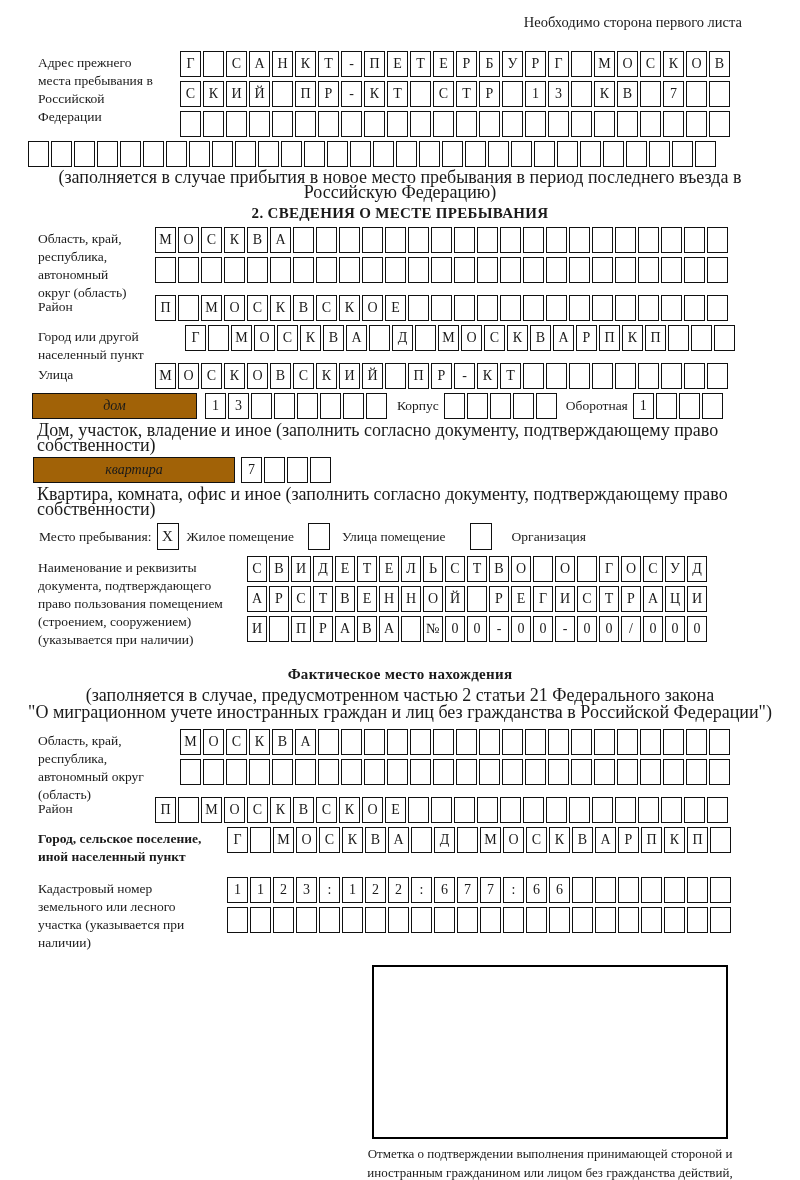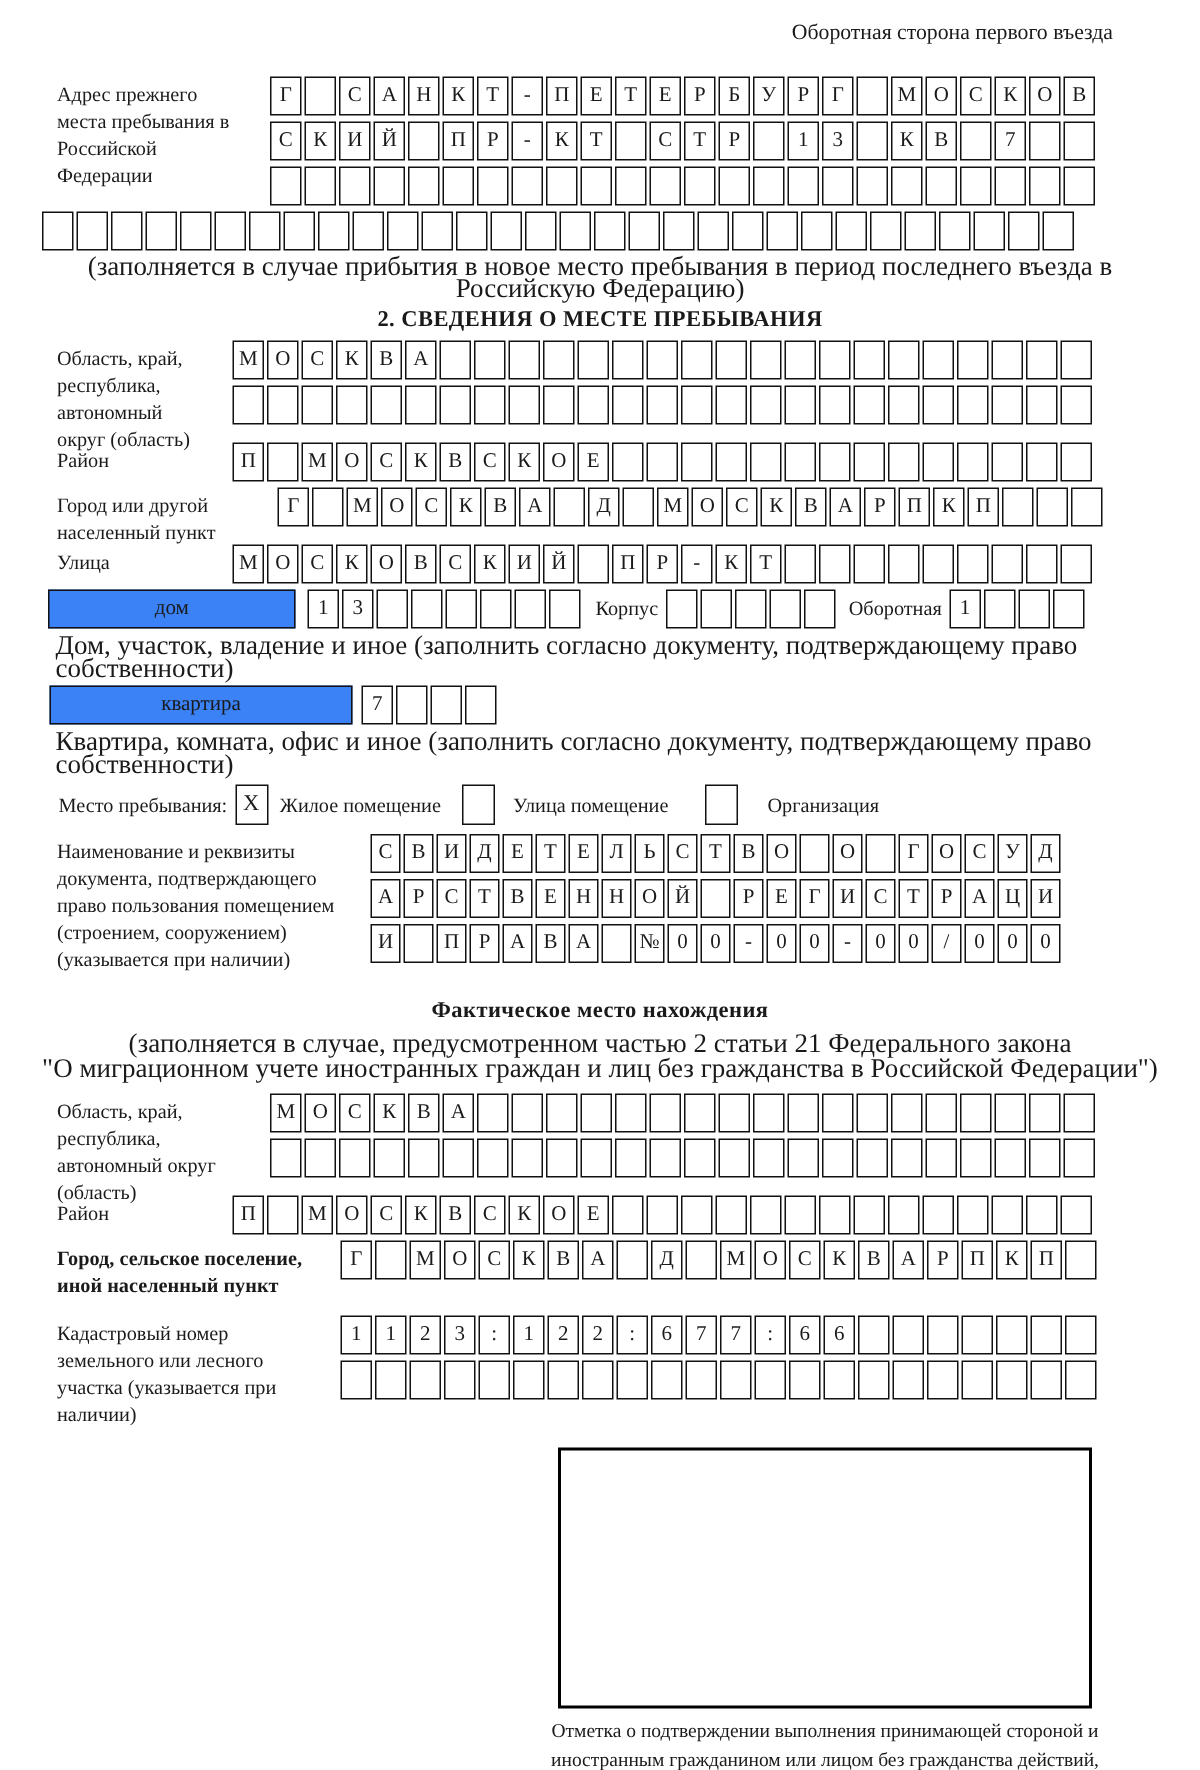--- a/index.html
+++ b/index.html
@@ -44,21 +44,21 @@
   .section-title{
     margin-top:5px;text-align:center;
     font-size:15px;font-weight:bold;letter-spacing:.3px;
   }
   .sub-center{text-align:center;font-size:18px;line-height:17px;}
   
   .inline-row{display:flex;align-items:flex-start;margin-bottom:4px;}
   .named-box{
     box-sizing:border-box;height:26px;border:1.7px solid #111;
     display:flex;align-items:center;justify-content:center;
-    font-size:14px;background:#3b82f6;
+    font-size:14px;background:#a16207;font-style:italic;
   }
   .small-label{font-size:13.5px;line-height:26px;white-space:nowrap;}
   
   .stay-row{display:flex;align-items:center;margin:6px 0 0 39px;font-size:13.5px;}
   .checkbox{
     box-sizing:border-box;width:22px;height:27px;border:1.7px solid #111;
     display:flex;align-items:center;justify-content:center;
     font-size:15px;background:#fff;
   }
   .stamp{margin:0 0 0 372px;}
@@ -69,21 +69,21 @@
   .stamp-caption{
     width:440px;margin:5px 0 0 -42px;
     text-align:center;font-size:13px;line-height:19px;
   }
 </style>
 </head>
 <body>
 
 <div class="page">
 
-  <div class="header-note">Оборотная сторона первого въезда</div>
+  <div class="header-note">Необходимо сторона первого листа</div>
 
   <div class="field" style="margin-top:20px;">
     <div class="label" style="width:122px;">Адрес прежнего места пребывания в Российской Федерации</div>
     <div class="rows" style="margin-left:142px;">
       <div class="cells">
           <span class="cell">Г</span>
           <span class="cell"></span>
           <span class="cell">С</span>
           <span class="cell">А</span>
           <span class="cell">Н</span>

